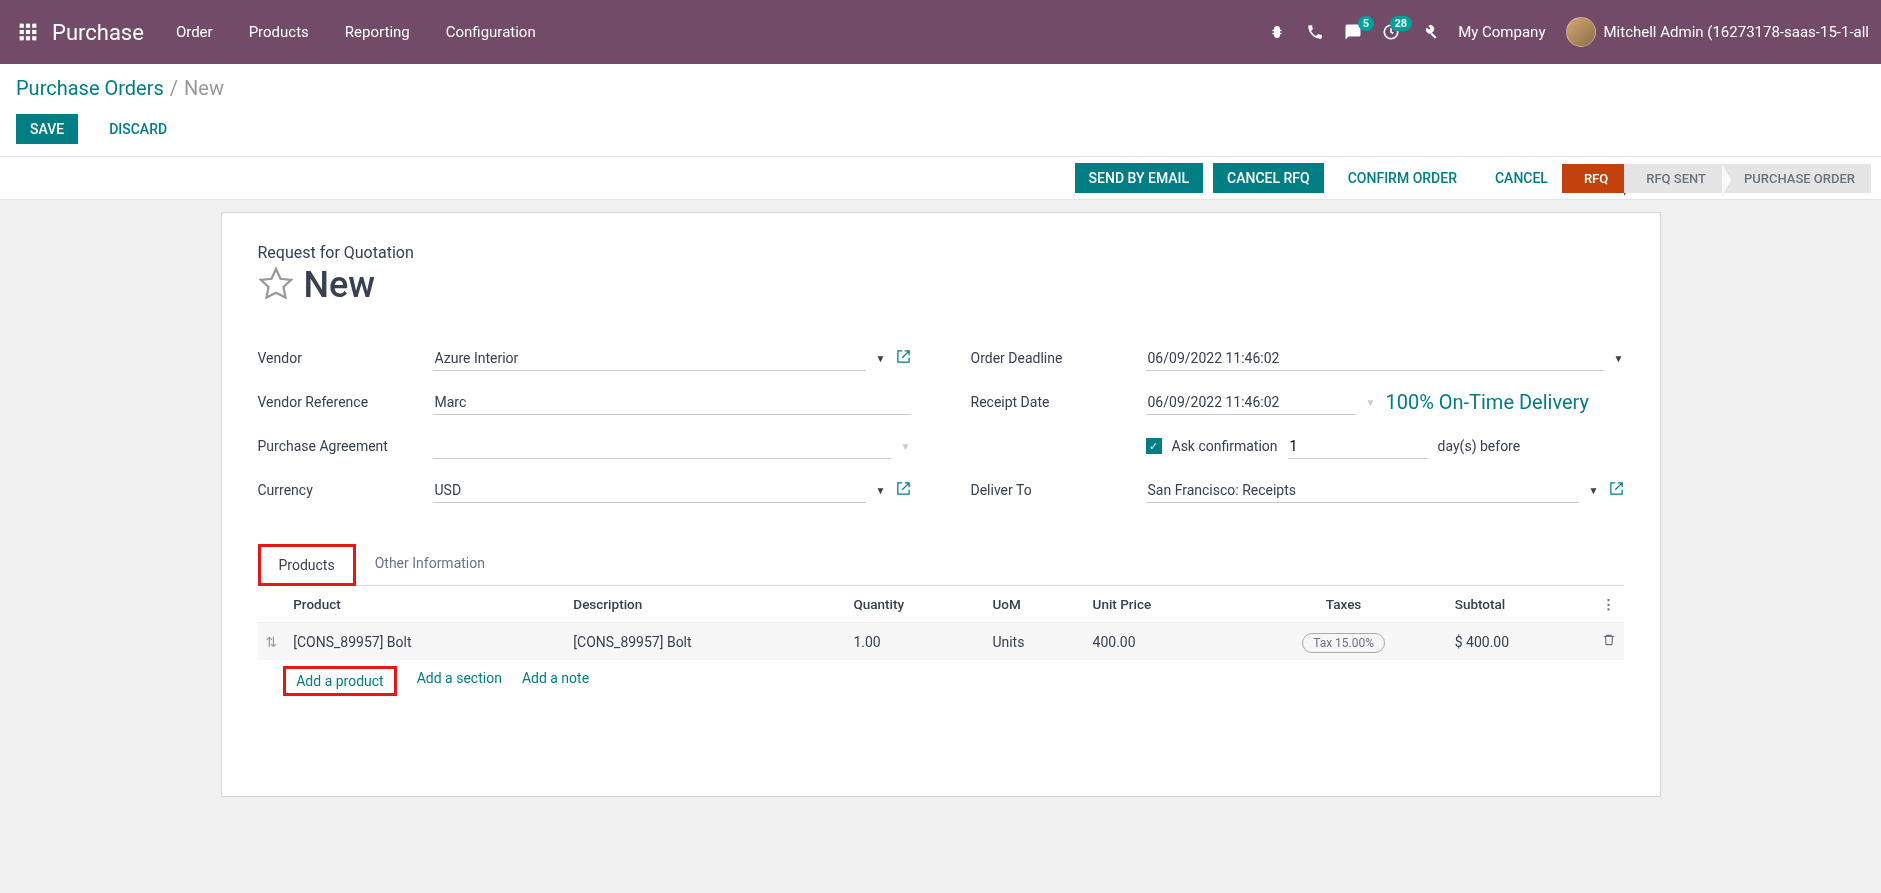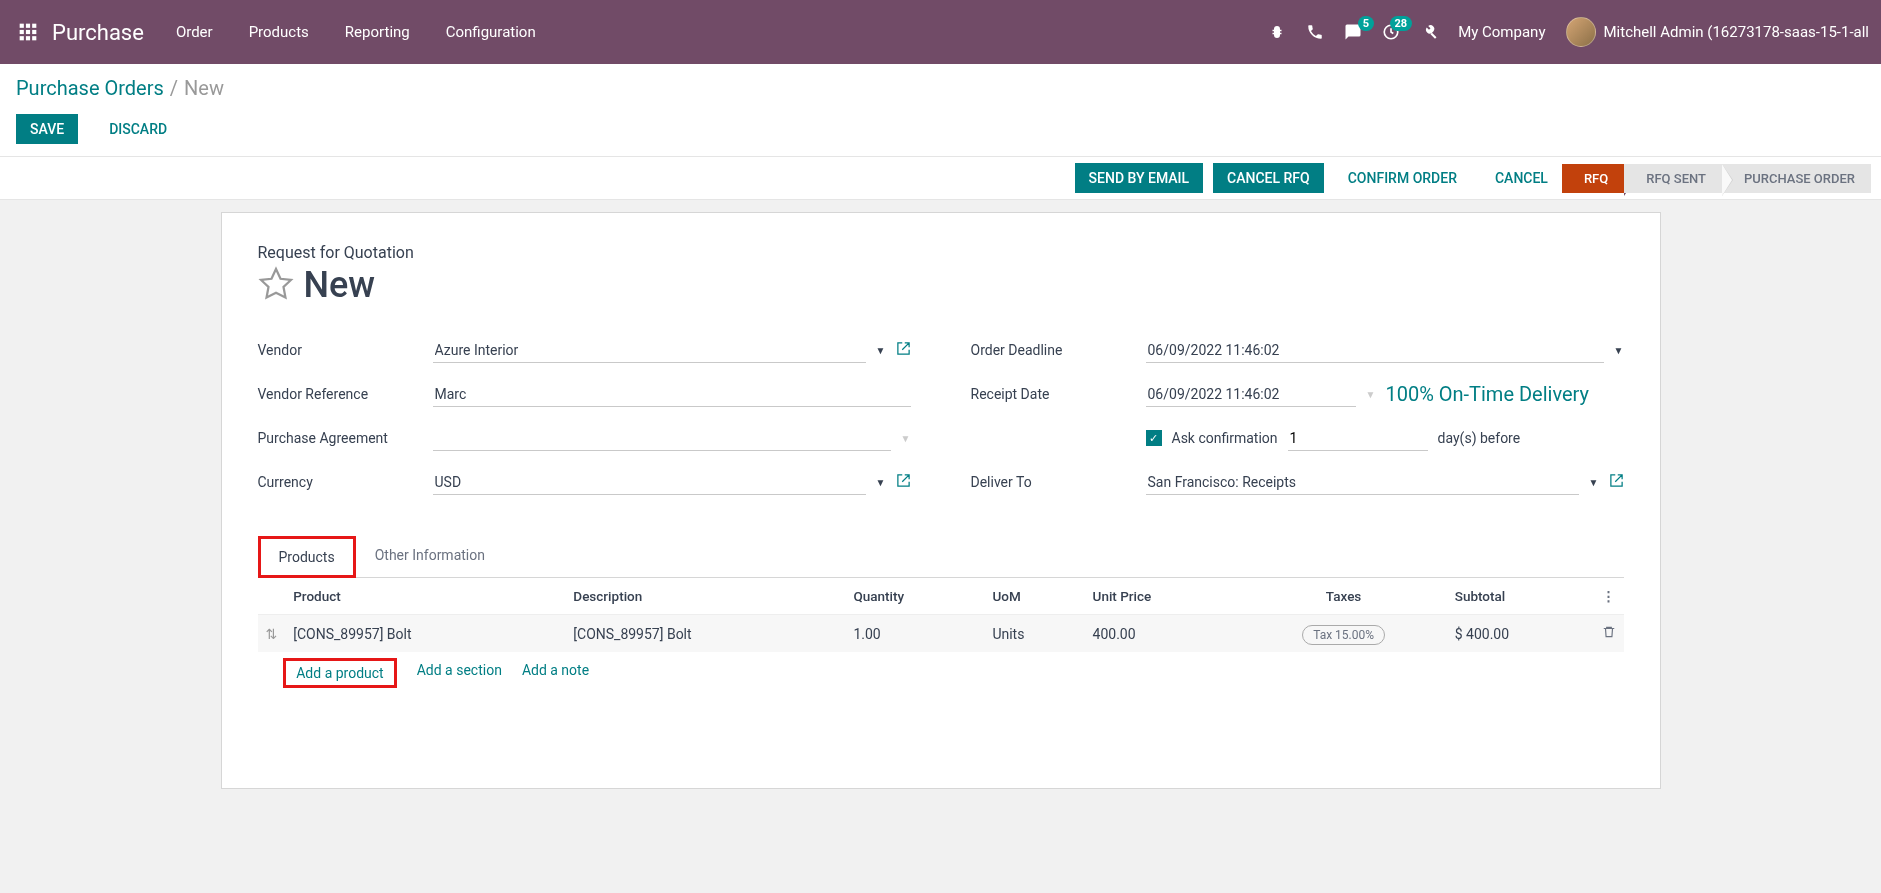--- a/index.html
+++ b/index.html
@@ -43,21 +43,21 @@
 .status-step:last-child::after, .status-step:last-child::before { display:none; }
 
 
 .form-wrap { padding: 12px 60px; }
 .sheet { background: #fff; border: 1px solid #d6d6d6; padding: 30px 36px; max-width: 1440px; margin: 0 auto; }
 .rfq-label { font-size: 16px; color: #374151; margin-bottom: 2px; }
 .title-row { display: flex; align-items: center; gap: 10px; }
 .star svg { width: 36px; height: 36px; }
 .doc-title { font-size: 36px; font-weight: 500; color: #374151; }
 
-.form-grid { display: grid; grid-template-columns: 1fr 1fr; gap: 0 60px; margin-top: 28px; }
+.form-grid { display: grid; grid-template-columns: 1fr 1fr; gap: 0 60px; margin-top: 36px; }
 .form-col .field-row { display: flex; align-items: center; margin-bottom: 12px; min-height: 32px; }
 .field-label { width: 175px; font-size: 14px; color: #374151; }
 .field-widget { flex: 1; display: flex; align-items: center; gap: 10px; }
 .field-input { flex: 1; border: none; border-bottom: 1px solid #c9c9c9; padding: 4px 2px; font-size: 14px; color: #374151; background: transparent; outline: none; }
 .caret { color: #374151; font-size: 10px; }
 .ext-link svg { width: 15px; height: 15px; }
 .checkbox { width: 16px; height: 16px; background: #017E84; color:#fff; display:inline-flex; align-items:center; justify-content:center; font-size:11px; }
 .small-input { width: 140px; border:none; border-bottom:1px solid #c9c9c9; padding:4px 2px; font-size:14px; }
 .inline-text { font-size: 14px; color: #374151; }
 .delivery-link { color: #017E84; font-weight: 400; font-size: 20px; cursor:pointer; }

